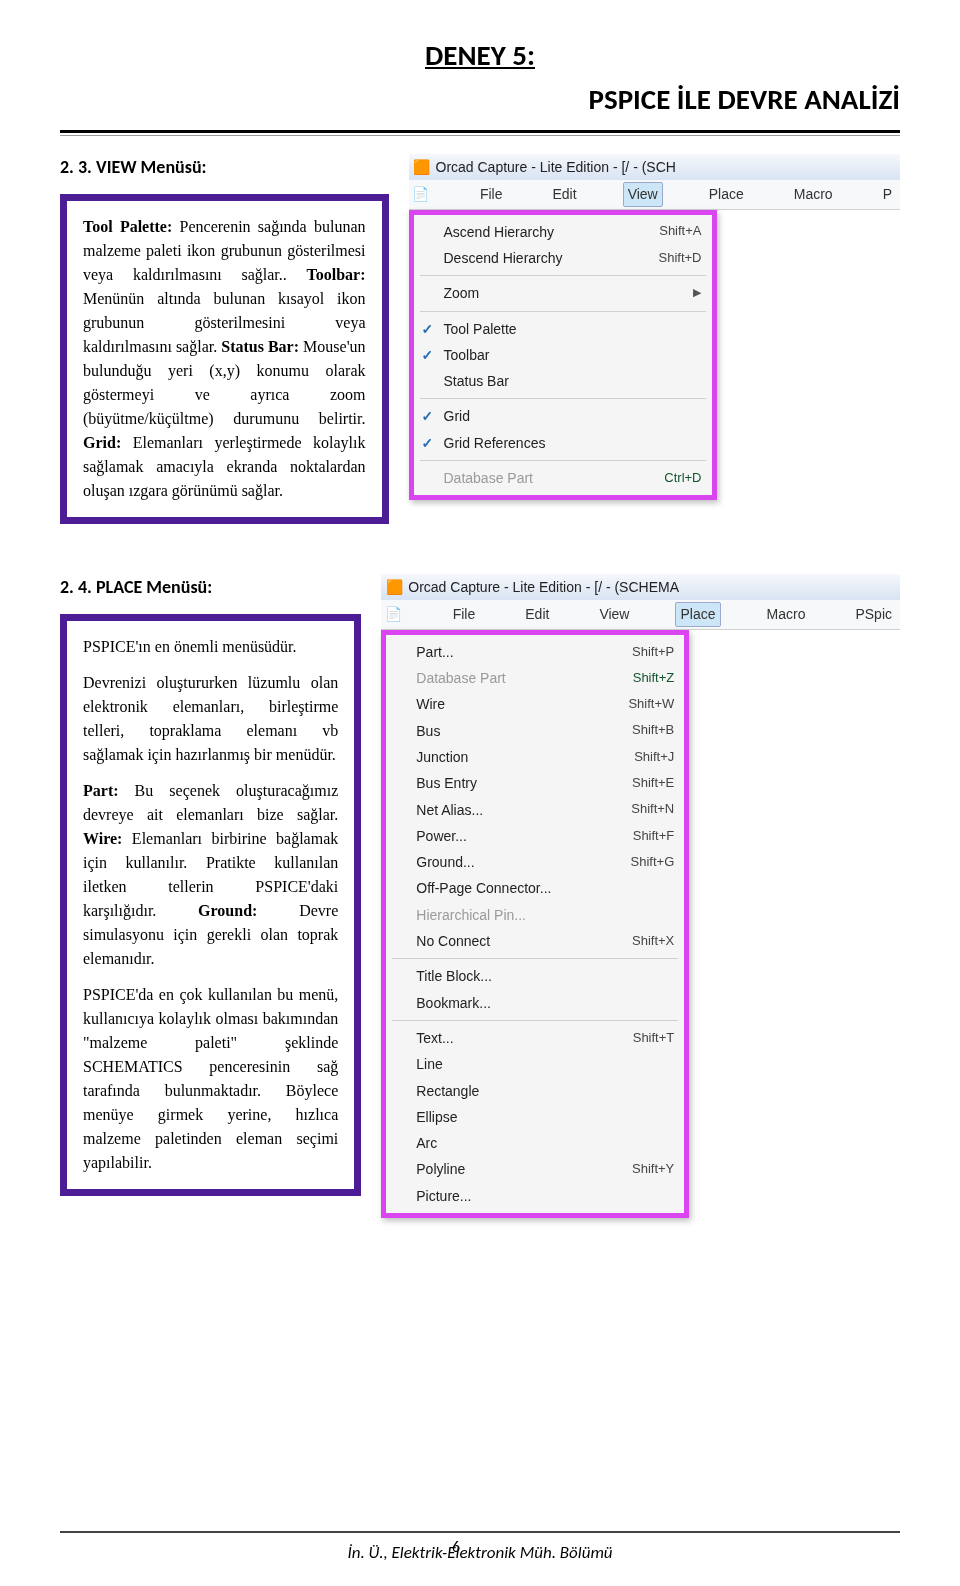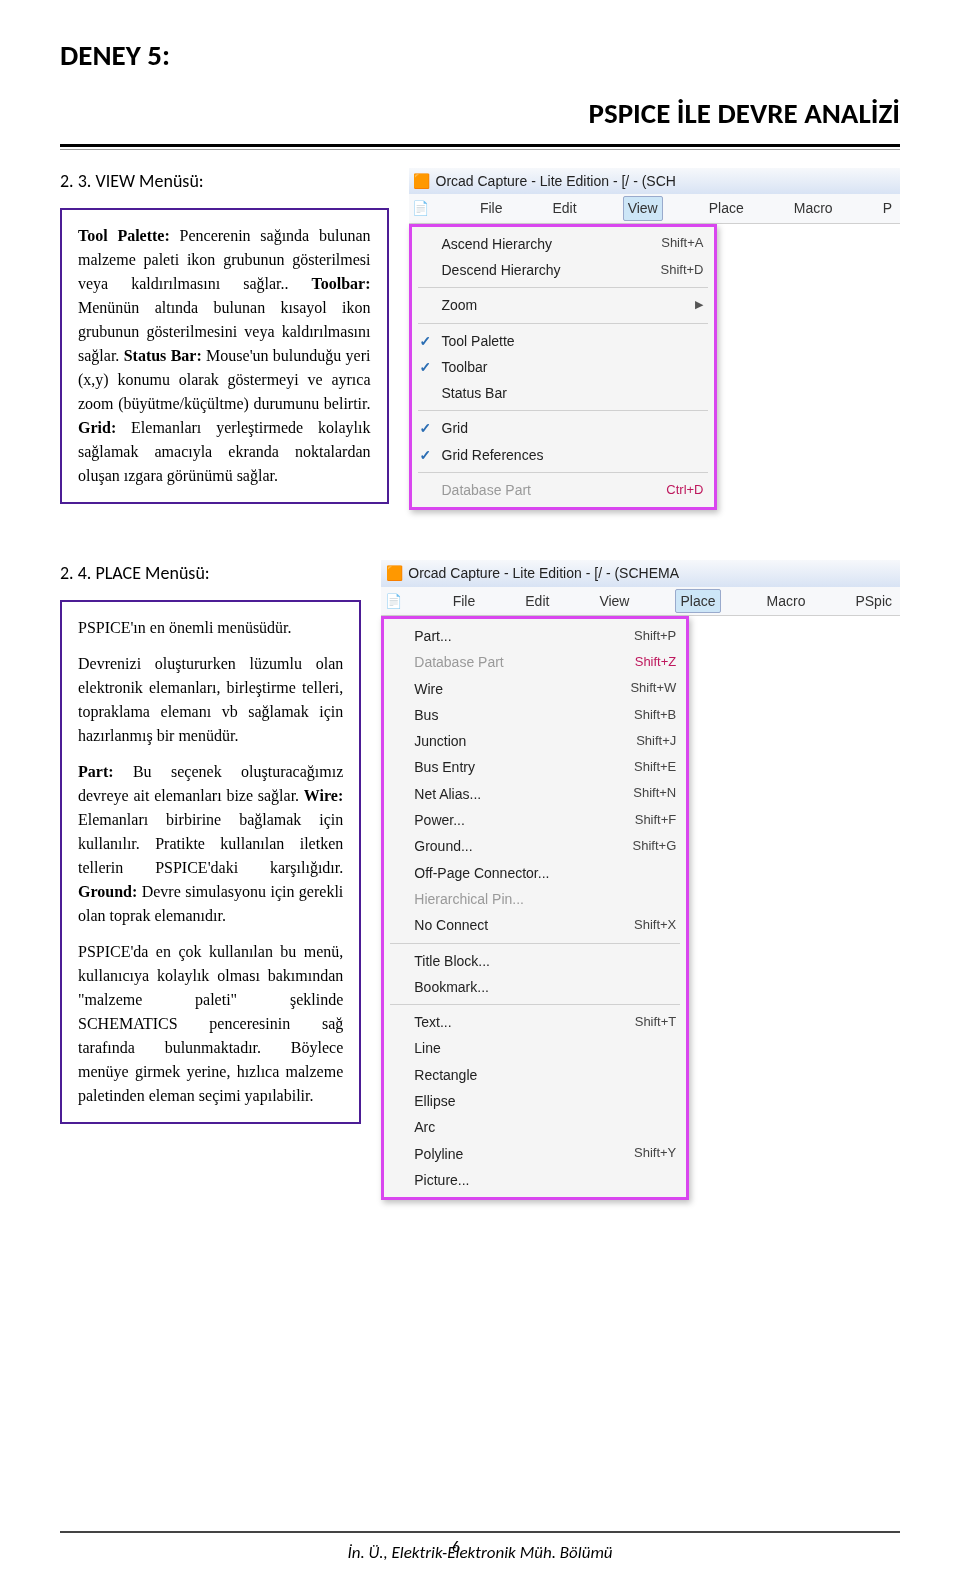--- a/index.html
+++ b/index.html
@@ -7,30 +7,30 @@
     font-family: "Calibri", "Segoe UI", Arial, sans-serif;
     background: #fff;
     color: #000;
     width: 960px;
     height: 1586px;
     position: relative;
     font-size: 17px;
     line-height: 1.45;
   }
   .page { padding: 34px 60px 0 60px; position: relative; }
-  .doc-title { text-align: left; font-weight: 800; font-size: 29px; margin-bottom: 16px; }
+  .doc-title { text-align: center; font-weight: 800; font-size: 29px; margin-bottom: 2px; text-decoration: underline; }
   .doc-subtitle { text-align: right; font-weight: 800; font-size: 29px; margin-bottom: 10px; }
   .title-rule { height: 3px; background: #000; margin: 0 0 2px 0; }
   .title-rule2 { height: 1px; background: #999; margin-bottom: 18px; }
   .content-row { display: flex; gap: 20px; margin-bottom: 50px; }
   .text-col { width: 420px; }
   .menu-col { flex: 1; }
-  .section-heading { font-weight: 400; font-size: 18px; margin-bottom: 14px; }
+  .section-heading { font-weight: 700; font-size: 18px; margin-bottom: 14px; }
   .redbox {
-    border: 2px solid #4c1d95;
+    border: 7px solid #4c1d95;
     padding: 14px 16px;
     text-align: justify;
     font-family: "Book Antiqua", Palatino, serif;
     font-size: 16px;
     line-height: 1.5;
   }
   .redbox p { margin-bottom: 12px; }
   .redbox p:last-child { margin-bottom: 0; }
   .bold { font-weight: 700; }
 
@@ -59,36 +59,36 @@
     padding: 2px 4px;
     border-bottom: 1px solid #d0d0d0;
     gap: 12px;
     font-size: 14px;
   }
   .menubar .doc-icon { font-size: 14px; margin-right: 4px; }
   .menubar .menu-item { padding: 1px 4px; margin-left: 30px; }
   .menubar .menu-item.open { background: #cde6f7; border: 1px solid #9ac; border-radius: 2px; }
   .dropdown {
     background: #f5f5f5;
-    border: 3px solid #d946ef;
+    border: 5px solid #d946ef;
     box-shadow: 2px 3px 6px rgba(0,0,0,0.25);
     width: 308px;
     padding: 4px 0;
     font-size: 14px;
   }
   .dropdown .row {
     display: flex; align-items: center;
     padding: 3px 10px 3px 30px;
     position: relative;
     color: #222;
   }
   .dropdown .row.disabled { color: #9a9a9a; }
   .dropdown .row .lbl { flex: 1; white-space: nowrap; }
   .dropdown .row .sc { color: #444; font-size: 13px; margin-left: 20px; }
-  .dropdown .row.disabled .sc { color: #be185d; }
+  .dropdown .row.disabled .sc { color: #14532d; }
   .dropdown .sep { height: 1px; background: #d0d0d0; margin: 4px 6px; }
   .dropdown .check {
     position: absolute; left: 8px; color: #2a6db3; font-weight: 700;
   }
   .dropdown .sub-arrow { color: #555; margin-left: 20px; font-size: 11px; }
 
   .footer {
     position: absolute;
     bottom: 20px; left: 0; right: 0;
     text-align: center;

